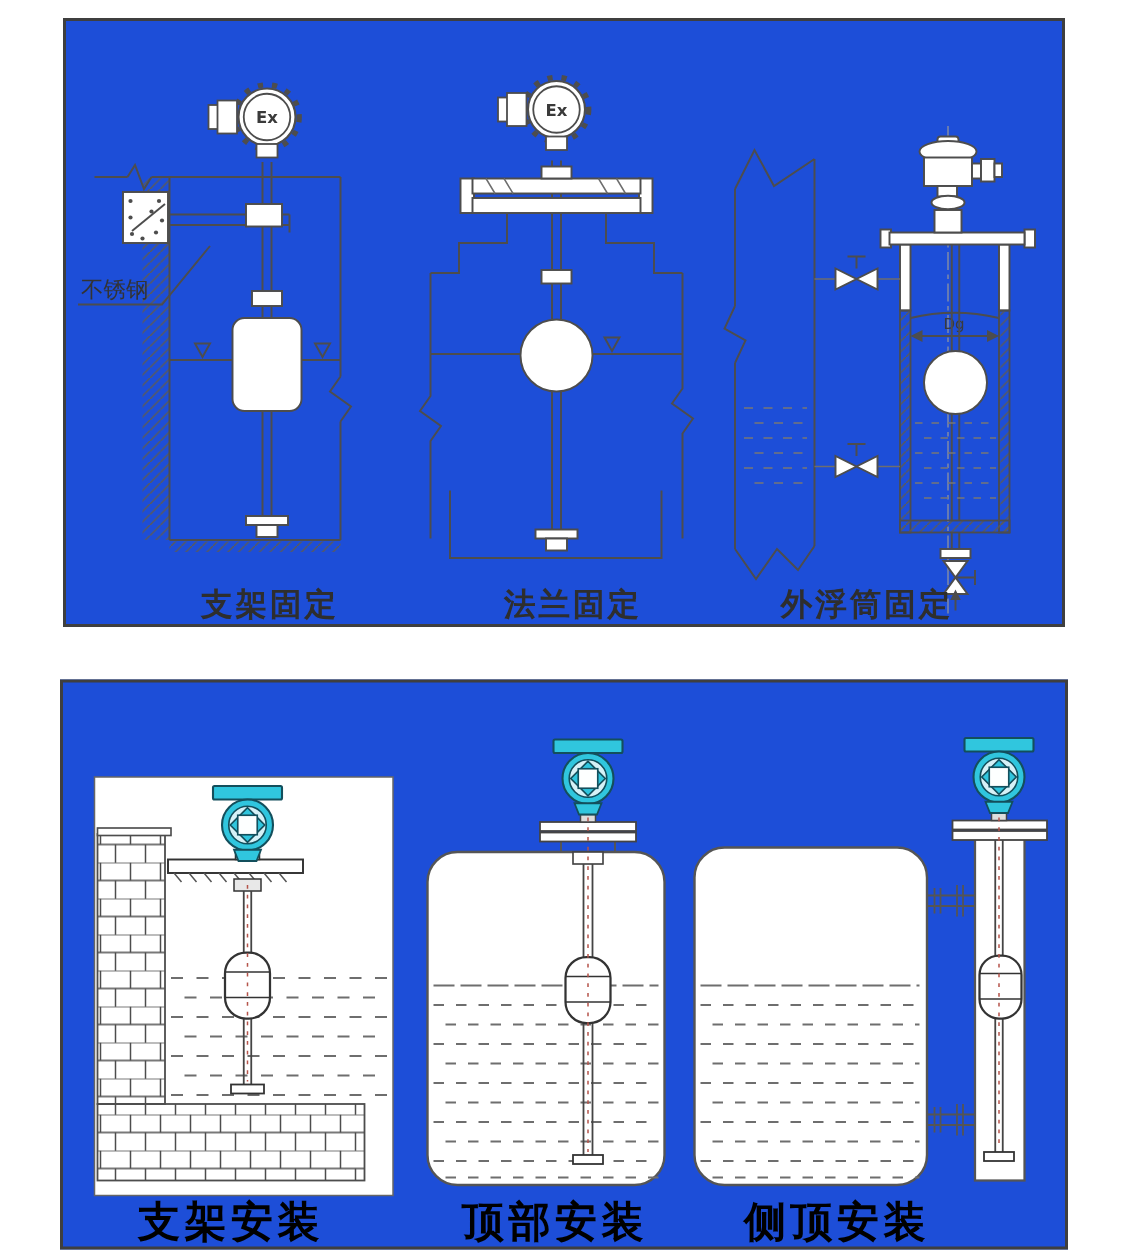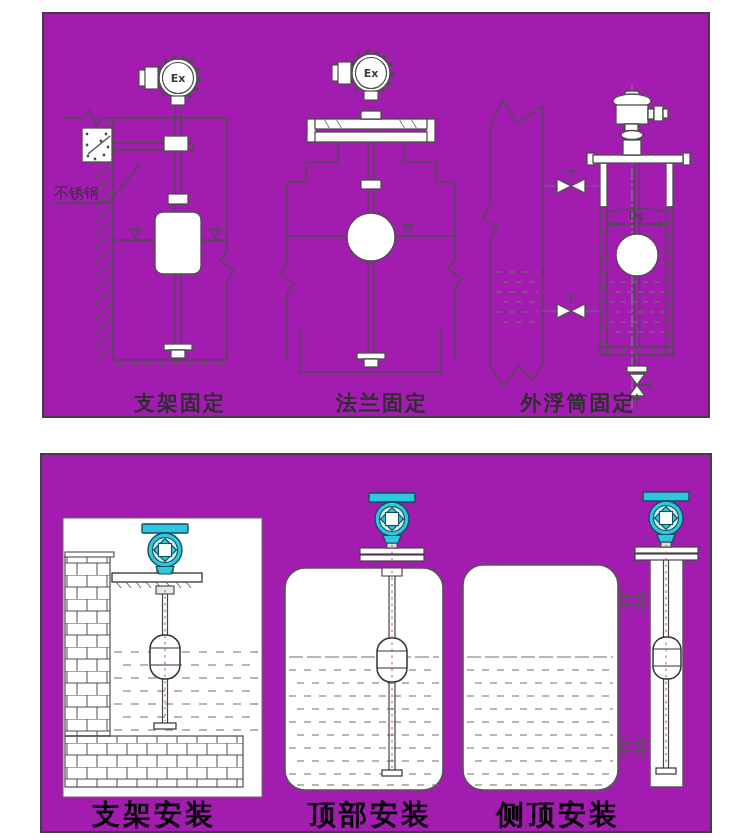--- a/index.html
+++ b/index.html
@@ -1,17 +1,17 @@
 <!DOCTYPE html>
 <html><head>
 <meta charset="utf-8">
 <style>
   html,body{margin:0;padding:0;background:#fff;}
   body{width:750px;height:840px;position:relative;font-family:"DejaVu Sans",sans-serif;}
-  .panel{position:absolute;border:2px solid #3f3f3f;background:#a21caf;}
+  .panel{position:absolute;border:2px solid #3f3f3f;background:#1d4ed8;}
   #top-panel{left:42px;top:12px;width:664px;height:402px;}
   #bottom-panel{left:40px;top:453px;width:668px;height:376px;}
   svg{display:block;}
   svg *{vector-effect:none;}
   .ln{stroke:#4d4d4d;stroke-width:1.3;fill:none;}
   .lnw{stroke:#4d4d4d;stroke-width:1.3;fill:#fff;}
   .thin{stroke:#6e6e6e;stroke-width:1;fill:none;}
   text{fill:#333;}
   .cap-top{font-size:21px;font-weight:700;letter-spacing:2px;fill:#2e2e2e;text-anchor:middle;}
   .cap-bottom{font-size:28px;font-weight:900;letter-spacing:3px;fill:#000;text-anchor:middle;}

